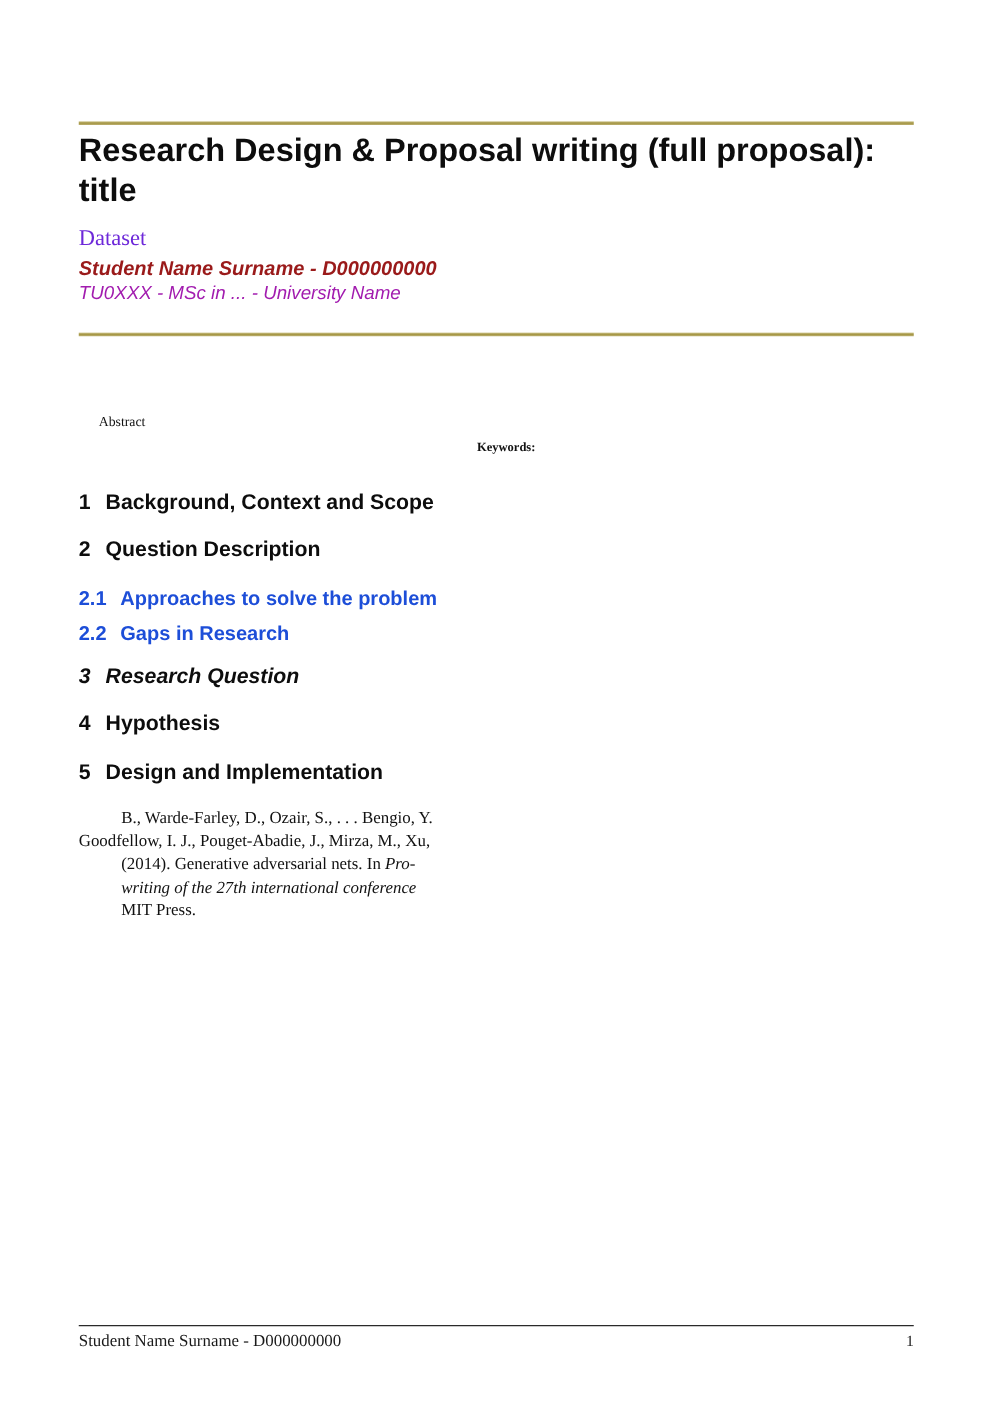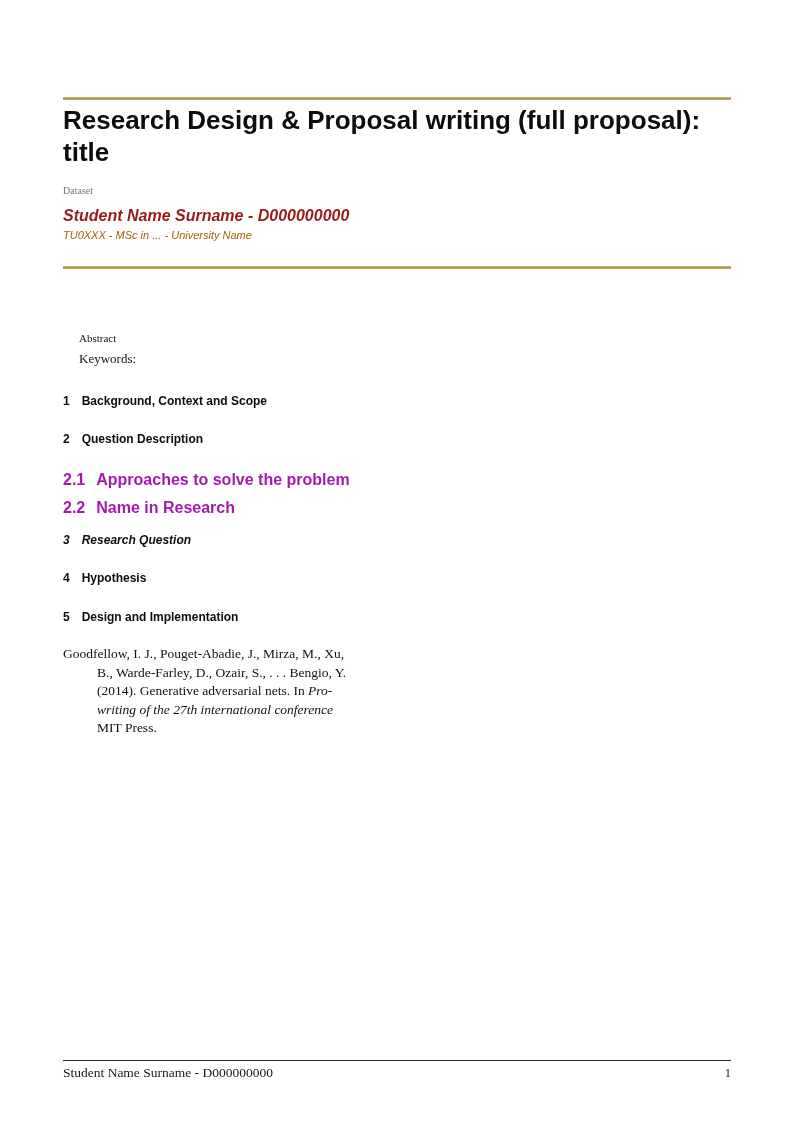--- a/index.html
+++ b/index.html
@@ -20,48 +20,48 @@
   .rule-header-bottom { margin-top:23px; }
 
   .doc-title {
     margin-top:4px;
     font-family:"Liberation Sans","DejaVu Sans",sans-serif;
     font-weight:bold;
     font-size:26px; line-height:32px;
     color:#0d0d0d;
   }
 
-  .dataset { margin-top:14px; font-size:10px; line-height:17px; color:#737373; }
+  .dataset { margin-top:14px; font-size:18px; line-height:17px; color:#6d28d9; }
 
   .author {
     margin-top:7px;
     font-family:"Liberation Sans","DejaVu Sans",sans-serif;
     font-style:italic; font-weight:bold;
     font-size:16px; line-height:19px;
     color:#9a1a1a;
   }
   .affil {
     margin-top:2px;
     font-family:"Liberation Sans","DejaVu Sans",sans-serif;
     font-style:italic;
-    font-size:11px; line-height:16px;
-    color:#a16207;
+    font-size:15px; line-height:16px;
+    color:#a21caf;
   }
 
   .abstract-label { margin-top:61px; padding-left:16px; font-size:11px; line-height:17px; }
-  .keywords-label { margin-top:3px; padding-left:16px; font-size:13px; line-height:17px; font-weight:normal; }
+  .keywords-label { margin-top:3px; padding-left:16px; font-size:10px; line-height:17px; font-weight:bold;text-align:center; }
 
   .sec {
     font-family:"Liberation Sans","DejaVu Sans",sans-serif;
-    font-weight:bold; font-size:12px; line-height:23px; color:#0d0d0d;
+    font-weight:bold; font-size:17px; line-height:23px; color:#0d0d0d;
   }
   .sec .secnum { margin-right:12px; }
   .subsec {
     font-family:"Liberation Sans","DejaVu Sans",sans-serif;
-    font-weight:bold; font-size:16px; line-height:19px; color:#a21caf;
+    font-weight:bold; font-size:16px; line-height:19px; color:#1d4ed8;
   }
   .subsec .secnum { margin-right:11px; }
 
   .m-sec1 { margin-top:23px; }
   .m-sec2 { margin-top:15px; }
   .m-body { margin-top:15px; }
   .m-sub21 { margin-top:19px; }
   .m-sub22 { margin-top:9px; }
   .m-sec3 { margin-top:12px;font-style:italic; }
   .m-sec4 { margin-top:15px; }
@@ -110,39 +110,39 @@
     <h2 class="sec m-sec2">
       <span class="secnum">2</span><span>Question Description</span>
     </h2>
 
 
     <h3 class="subsec m-sub21">
       <span class="secnum">2.1</span><span>Approaches to solve the problem</span>
     </h3>
 
     <h3 class="subsec m-sub22">
-      <span class="secnum">2.2</span><span>Name in Research</span>
+      <span class="secnum">2.2</span><span>Gaps in Research</span>
     </h3>
 
     <h2 class="sec m-sec3">
       <span class="secnum">3</span><span>Research Question</span>
     </h2>
 
     <h2 class="sec m-sec4">
       <span class="secnum">4</span><span>Hypothesis</span>
     </h2>
 
     <h2 class="sec m-sec5">
       <span class="secnum">5</span><span>Design and Implementation</span>
     </h2>
 
 
     <div class="ref-entry">
+      <div class="ref-line cont"><span>B., Warde-Farley, D., Ozair, S., . . . Bengio, Y.</span></div>
       <div class="ref-line"><span>Goodfellow, I. J., Pouget-Abadie, J., Mirza, M., Xu,</span></div>
-      <div class="ref-line cont"><span>B., Warde-Farley, D., Ozair, S., . . . Bengio, Y.</span></div>
       <div class="ref-line cont"><span>(2014). Generative adversarial nets. In </span><span class="it">Pro-</span></div>
       <div class="ref-line cont"><span class="it">writing of the 27th international conference</span></div>
       <div class="ref-line cont"><span>MIT Press.</span></div>
     </div>
 
   </div>
 
   <div class="footer">
     <div class="footer-rule"></div>
     <div class="footer-row">

